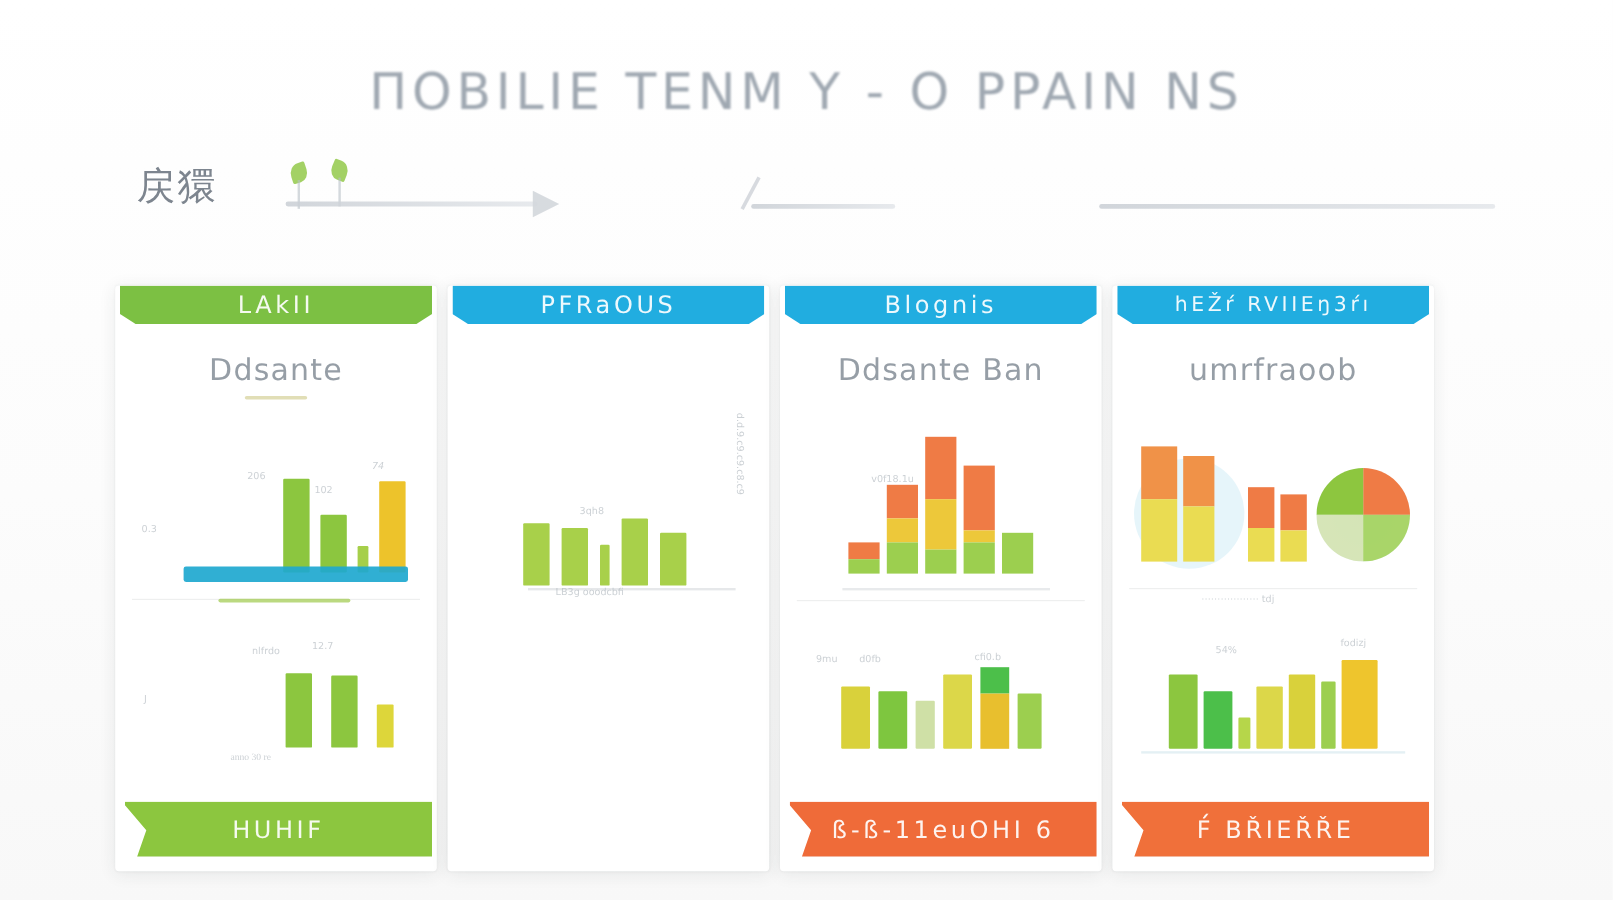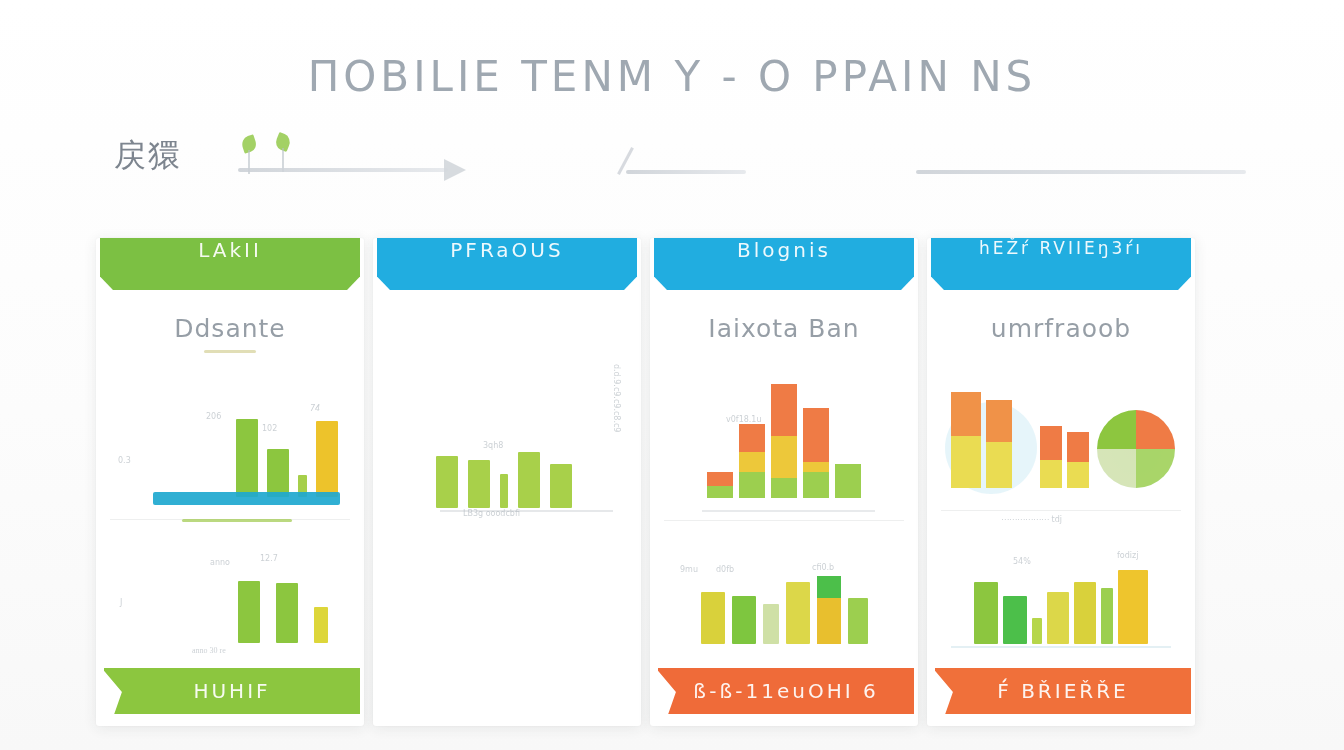--- a/index.html
+++ b/index.html
@@ -93,23 +93,23 @@
     background: #ffffff;
     border-radius: 3px;
     box-shadow: 0 2px 14px rgba(40,50,60,.09), 0 0 2px rgba(40,50,60,.05);
     display: flex;
     flex-direction: column;
   }
 
   
   .banner-top {
     position: relative;
-    height: 52px;
+    height: 32px;
     margin: 0 4px;
-    display: flex; align-items: flex-start; justify-content: center;
+    display: flex; align-items: center; justify-content: center;
     clip-path: polygon(0 0, 100% 0, 100% 74%, 95% 100%, 5% 100%, 0 74%);
     box-shadow: 0 2px 6px rgba(0,0,0,.10);
   }
   .banner-top .btxt {
     font-size: 20px; letter-spacing: 3px;
     color: #ffffff;
     font-family: "DejaVu Sans", sans-serif;
     opacity: .92;
     filter: blur(.4px);
   }
@@ -262,21 +262,21 @@
         </div>
 
         <div class="pane lower">
           <div class="sep-accent"></div>
           <span class="ghost-label" style="left:10px; bottom:52px;">J</span>
           <div class="chart" style="justify-content:flex-end; padding-right:22px; gap:16px;">
             <div class="bar" style="height:62px; background:#8cc63f;"></div>
             <div class="bar" style="height:60px; background:#8cc63f;"></div>
             <div class="bar" style="height:36px; width:14px; background:#ddd63a;"></div>
           </div>
-          <span class="ghost-label" style="left:100px; bottom:92px;">anno</span>
+          <span class="ghost-label" style="left:100px; bottom:92px;">nlfrdo</span>
           <span class="ghost-label" style="left:150px; bottom:96px;">12.7</span>
           <span class="ghost-label" style="left:82px; bottom:4px;font-family:Liberation Serif, serif;">anno 30 re</span>
         </div>
       </div>
       <div class="banner-bot" style="background:#8cc63f;">
         <span class="btxt">HUHIF</span>
       </div>
     </div>
 
     <div class="card">
@@ -301,21 +301,21 @@
         </div>
 
       </div>
     </div>
 
     <div class="card">
       <div class="banner-top" style="background:#21ade0;">
         <span class="btxt">Blognis</span>
       </div>
       <div class="card-body">
-        <div class="card-heading">Iaixota Ban</div>
+        <div class="card-heading">Ddsante Ban</div>
 
         <div class="pane" style="height:160px;">
           <div class="chart" style="gap:6px;">
             <div class="bar" style="height:26px; width:26px;">
               <span class="seg" style="height:14px; background:#ef7b45;"></span>
               <span class="seg" style="height:12px; background:#9ccf4f;"></span>
             </div>
             <div class="bar" style="height:74px; width:26px;">
               <span class="seg" style="height:28px; background:#ef7b45;"></span>
               <span class="seg" style="height:20px; background:#edc83a;"></span>

